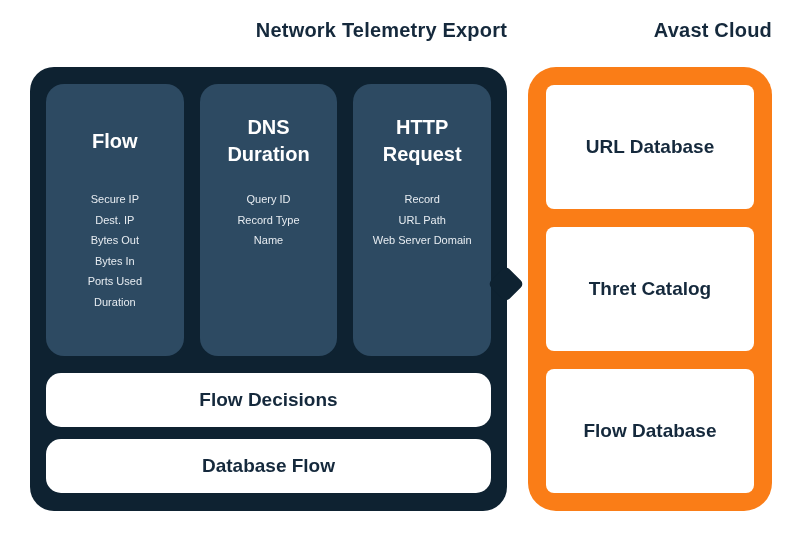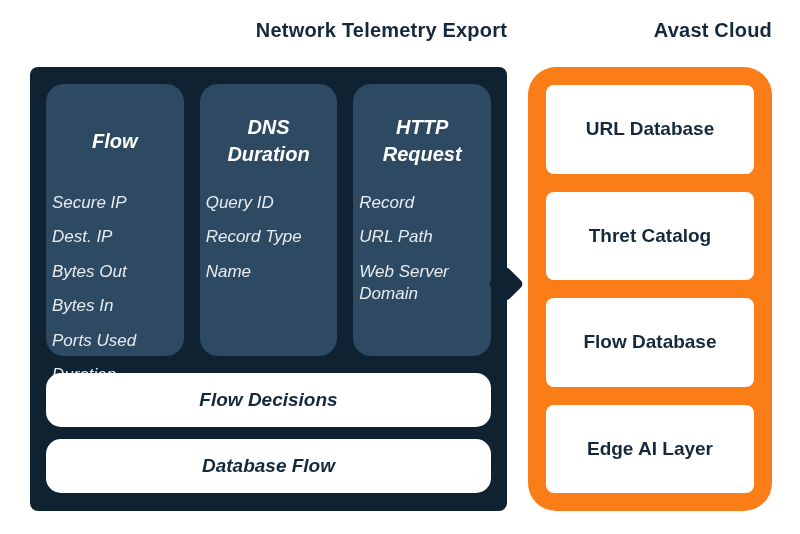--- a/index.html
+++ b/index.html
@@ -11,37 +11,37 @@
   .title{
     position:absolute;top:19px;text-align:right;
     font-weight:bold;font-size:20px;letter-spacing:.2px;
     color:var(--title-navy,#15293c);
   }
   .title-left{left:30px;width:477px;}
   .title-right{left:528px;width:244px;}
 
   .panel-dark{
     position:absolute;left:30px;top:67px;width:477px;height:444px;
-    background:var(--panel-dark,#0e2231);border-radius:8px;
+    background:var(--panel-dark,#0e2231);border-radius:24px;
     padding:17px 16px;box-sizing:border-box;
-    display:flex;flex-direction:column;font-style:italic;
+    display:flex;flex-direction:column;
   }
   .columns{display:flex;gap:16px;height:272px;margin-bottom:17px;}
   .col{
     flex:1;background:var(--column-slate,#2d4a62);border-radius:18px;
     padding:18px 6px 12px;box-sizing:border-box;
   }
   .col-title{
     min-height:78px;display:flex;align-items:center;justify-content:center;
     text-align:center;color:#ffffff;font-weight:bold;font-size:20px;
     line-height:1.35;margin-bottom:12px;
   }
   .col-item{
-    text-align:left;color:var(--item-text,#e7ecf1);
-    font-size:17px;line-height:1.32;margin:12px 0;
+    text-align:center;color:var(--item-text,#e7ecf1);
+    font-size:11px;line-height:1.32;margin:6px 0;
   }
   .bar{
     height:54px;background:var(--box-white,#ffffff);border-radius:15px;
     display:flex;align-items:center;justify-content:center;
     font-weight:bold;font-size:19px;color:var(--title-navy,#15293c);
   }
   .bar + .bar{margin-top:12px;}
   .notch{
     position:absolute;right:-12px;top:204px;width:26px;height:26px;
     background:var(--panel-dark,#0e2231);transform:rotate(45deg);
@@ -111,18 +111,15 @@
   <div class="panel-orange">
     <div class="cloud-box">
       <span>URL Database</span>
     </div>
     <div class="cloud-box">
       <span>Thret Catalog</span>
     </div>
     <div class="cloud-box">
       <span>Flow Database</span>
     </div>
-    <div class="cloud-box">
-      <span>Edge AI Layer</span>
-    </div>
   </div>
 
 </div>
 
 </body></html>

